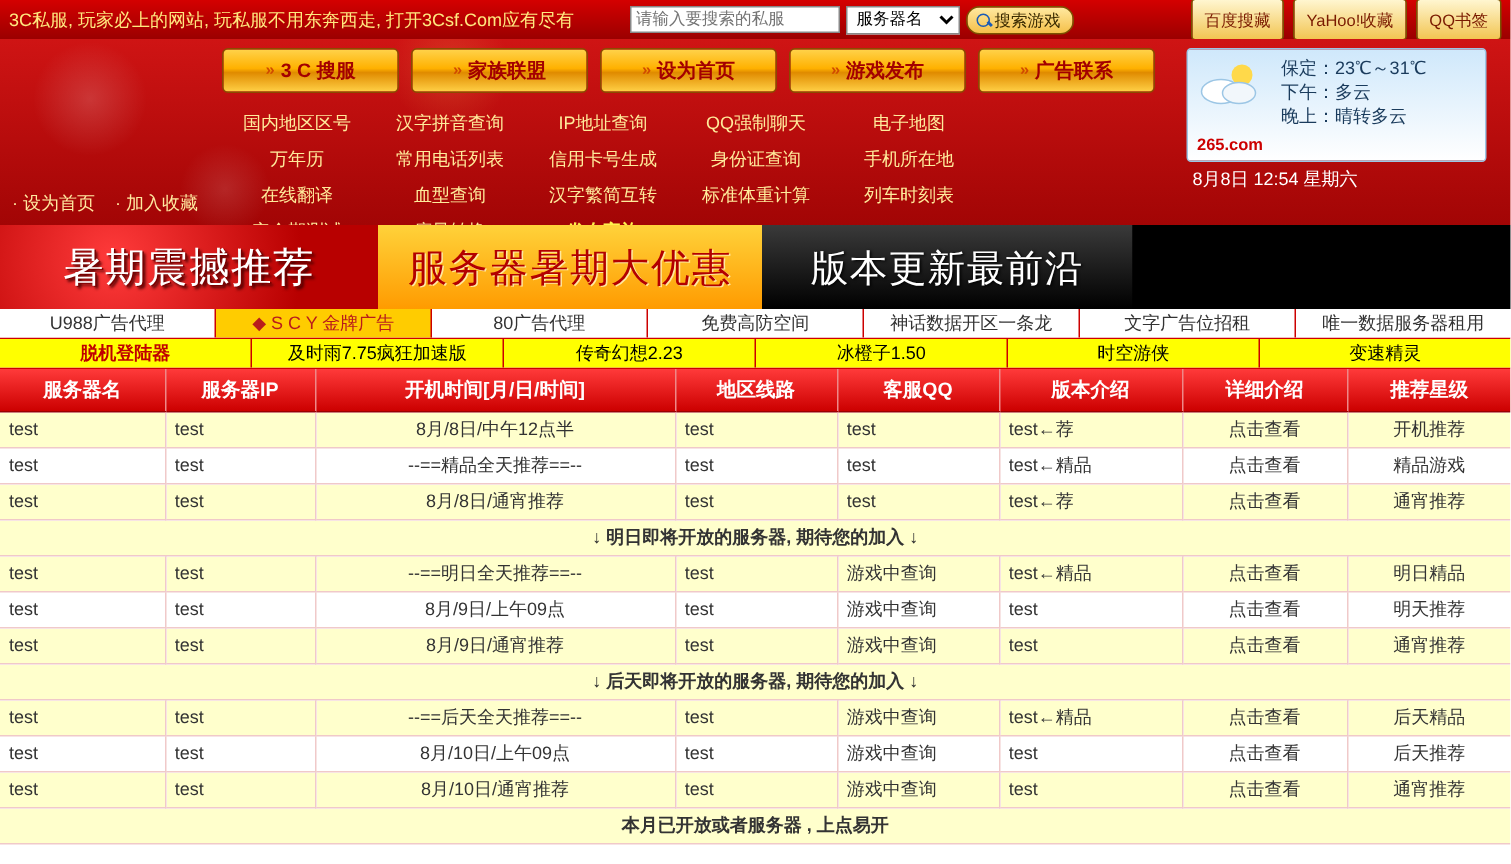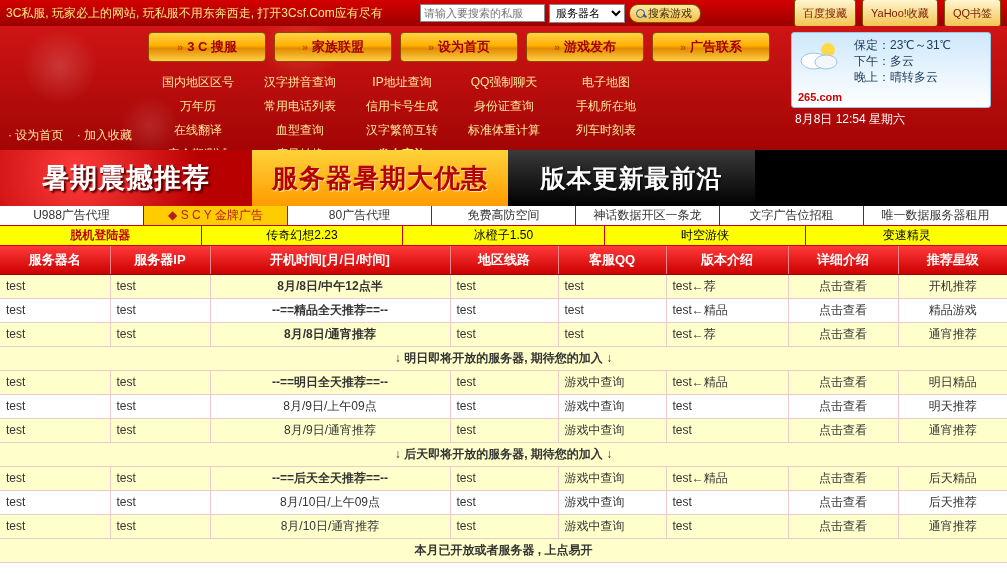--- a/index.html
+++ b/index.html
@@ -36,21 +36,21 @@
     width: 420px;
     overflow: hidden;
   }
   .search-area {
     display: flex;
     align-items: center;
     gap: 4px;
     flex: 1 1 auto;
   }
   .search-input {
-    width: 125px; height: 18px;
+    width: 140px; height: 18px;
     border: 1px solid #888;
     background: #fff;
     font-size: 11px;
     padding: 1px 3px;
     color: #555;
   }
   .search-select {
     height: 19px;
     font-size: 11px;
     border: 1px solid #888;
@@ -238,21 +238,21 @@
   }
   .promo3 {
     width: 247px;
     background: linear-gradient(to bottom, #3a3a3a, #000);
   }
   .promo4 {
     flex: 1 1 auto;
     background: #000;
   }
   .promo-text {
-    font-weight: bold;
+    font-weight: normal;
     font-size: 26px;
     white-space: nowrap;
     letter-spacing: 1px;
   }
   .promo1 .promo-text { color: #ffffff; text-shadow: 1px 1px 0 #7a0000, 2px 2px 2px #400; font-size: 27px; }
   .promo2 .promo-text { color: #b30000; text-shadow: 1px 1px 0 #ffe9a0; font-size: 26px; }
   .promo3 .promo-text { color: #ffffff; text-shadow: 1px 1px 2px #000; font-size: 25px; }
 
   
   .adrow {
@@ -302,21 +302,21 @@
     color: #333;
     overflow: hidden;
     white-space: nowrap;
   }
   table.servers td:last-child { border-right: none; }
   tr.rowA td { background: #ffffcc; }
   tr.rowB td { background: #ffffff; }
   td.c { text-align: center; }
   td.l { text-align: left; }
   .red { color: #cc0000; }
-  .redb { color: #cc0000; font-weight: bold; }
+  .redb { color: #cc0000; font-weight: normal; }
   .darkred { color: #a00000; }
   .sep-row td {
     background: #ffffcc;
     text-align: center;
     color: #cc0000;
     font-weight: bold;
     font-size: 13px;
     height: 26px;
     border-top: 1px solid #e0a0a0;
     border-bottom: 1px solid #e0a0a0;
@@ -438,20 +438,21 @@
     <div class="adcell ad-white">U988广告代理</div>
     <div class="adcell ad-orange">◆ S C Y 金牌广告</div>
     <div class="adcell ad-white">80广告代理</div>
     <div class="adcell ad-white">免费高防空间</div>
     <div class="adcell ad-white">神话数据开区一条龙</div>
     <div class="adcell ad-white">文字广告位招租</div>
     <div class="adcell ad-white">唯一数据服务器租用</div>
   </div>
   <div class="adrow">
     <div class="adcell ad-yellow">脱机登陆器</div>
+    <div class="adcell ad-yellow2">及时雨7.75疯狂加速版</div>
     <div class="adcell ad-yellow2">传奇幻想2.23</div>
     <div class="adcell ad-yellow2">冰橙子1.50</div>
     <div class="adcell ad-yellow2">时空游侠</div>
     <div class="adcell ad-yellow2">变速精灵</div>
   </div>
 
   <table class="servers">
     <colgroup>
       <col style="width:110px">
       <col style="width:100px">

